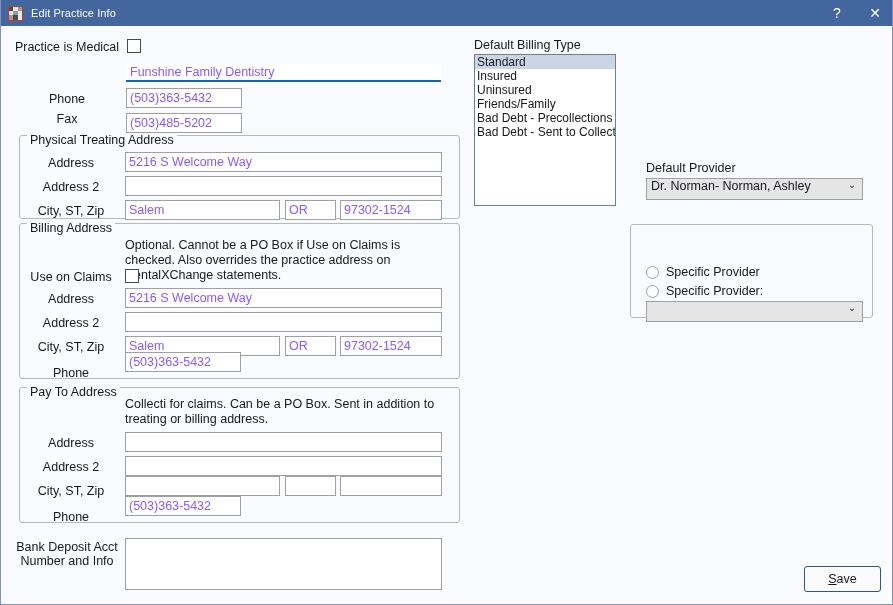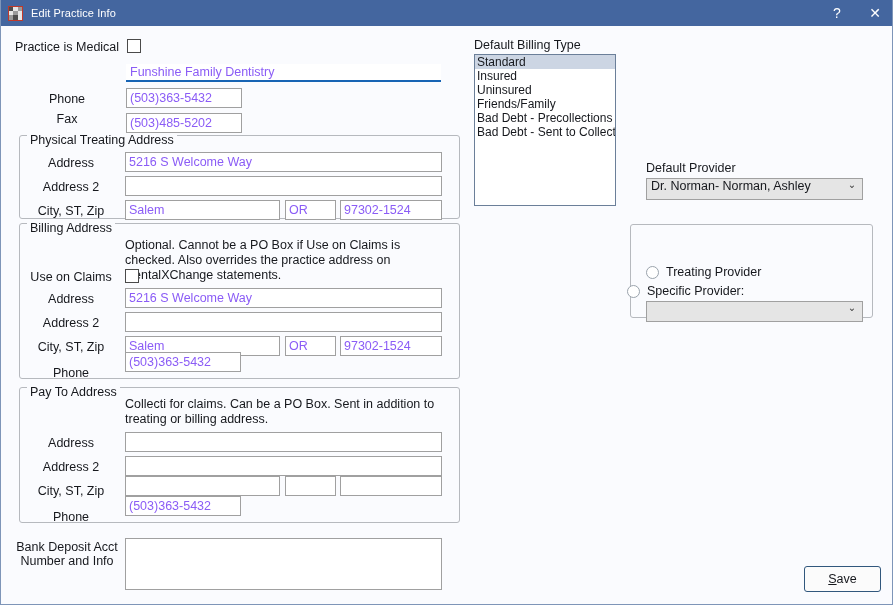--- a/index.html
+++ b/index.html
@@ -292,23 +292,23 @@
   <div class="lbl" style="left:645px; top:161px;">Default Provider</div>
   <div class="cbo" style="left:645px; top:178px; width:217px; height:22px;">
     <span class="cbo-text">Dr. Norman- Norman, Ashley</span>
     <span class="cbo-arrow">⌄</span>
   </div>
 
   <div class="grp" style="left:629px; top:224px; width:243px; height:94px;"></div>
 
   <div class="radio-row" style="left:645px; top:265px;">
     <span class="rad"></span>
-    <span class="rad-lbl">Treating Provider</span>
-  </div>
-  <div class="radio-row" style="left:626px; top:284px;">
+    <span class="rad-lbl">Specific Provider</span>
+  </div>
+  <div class="radio-row" style="left:645px; top:284px;">
     <span class="rad"></span>
     <span class="rad-lbl">Specific Provider:</span>
   </div>
 
   <div class="cbo" style="left:645px; top:301px; width:217px; height:21px;">
     <span class="cbo-text"></span>
     <span class="cbo-arrow">⌄</span>
   </div>
 
   <button id="save-button">

